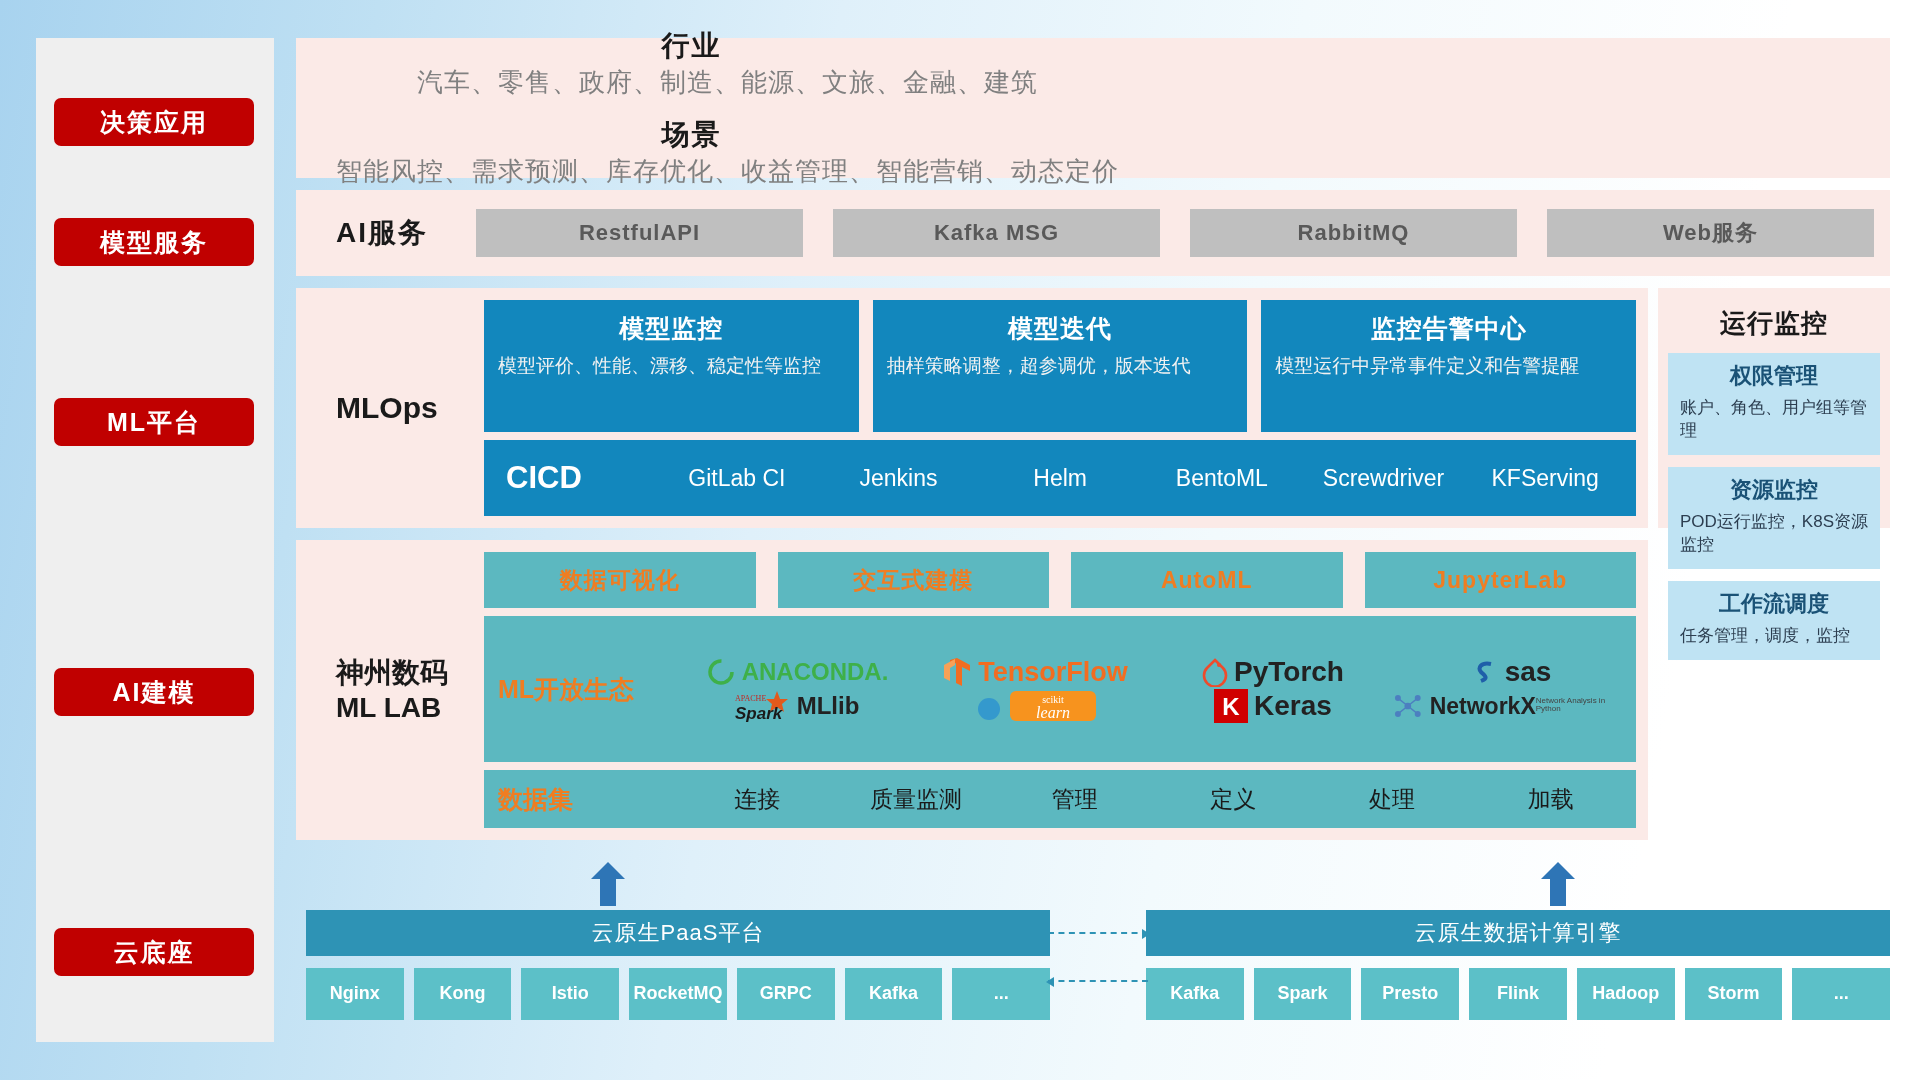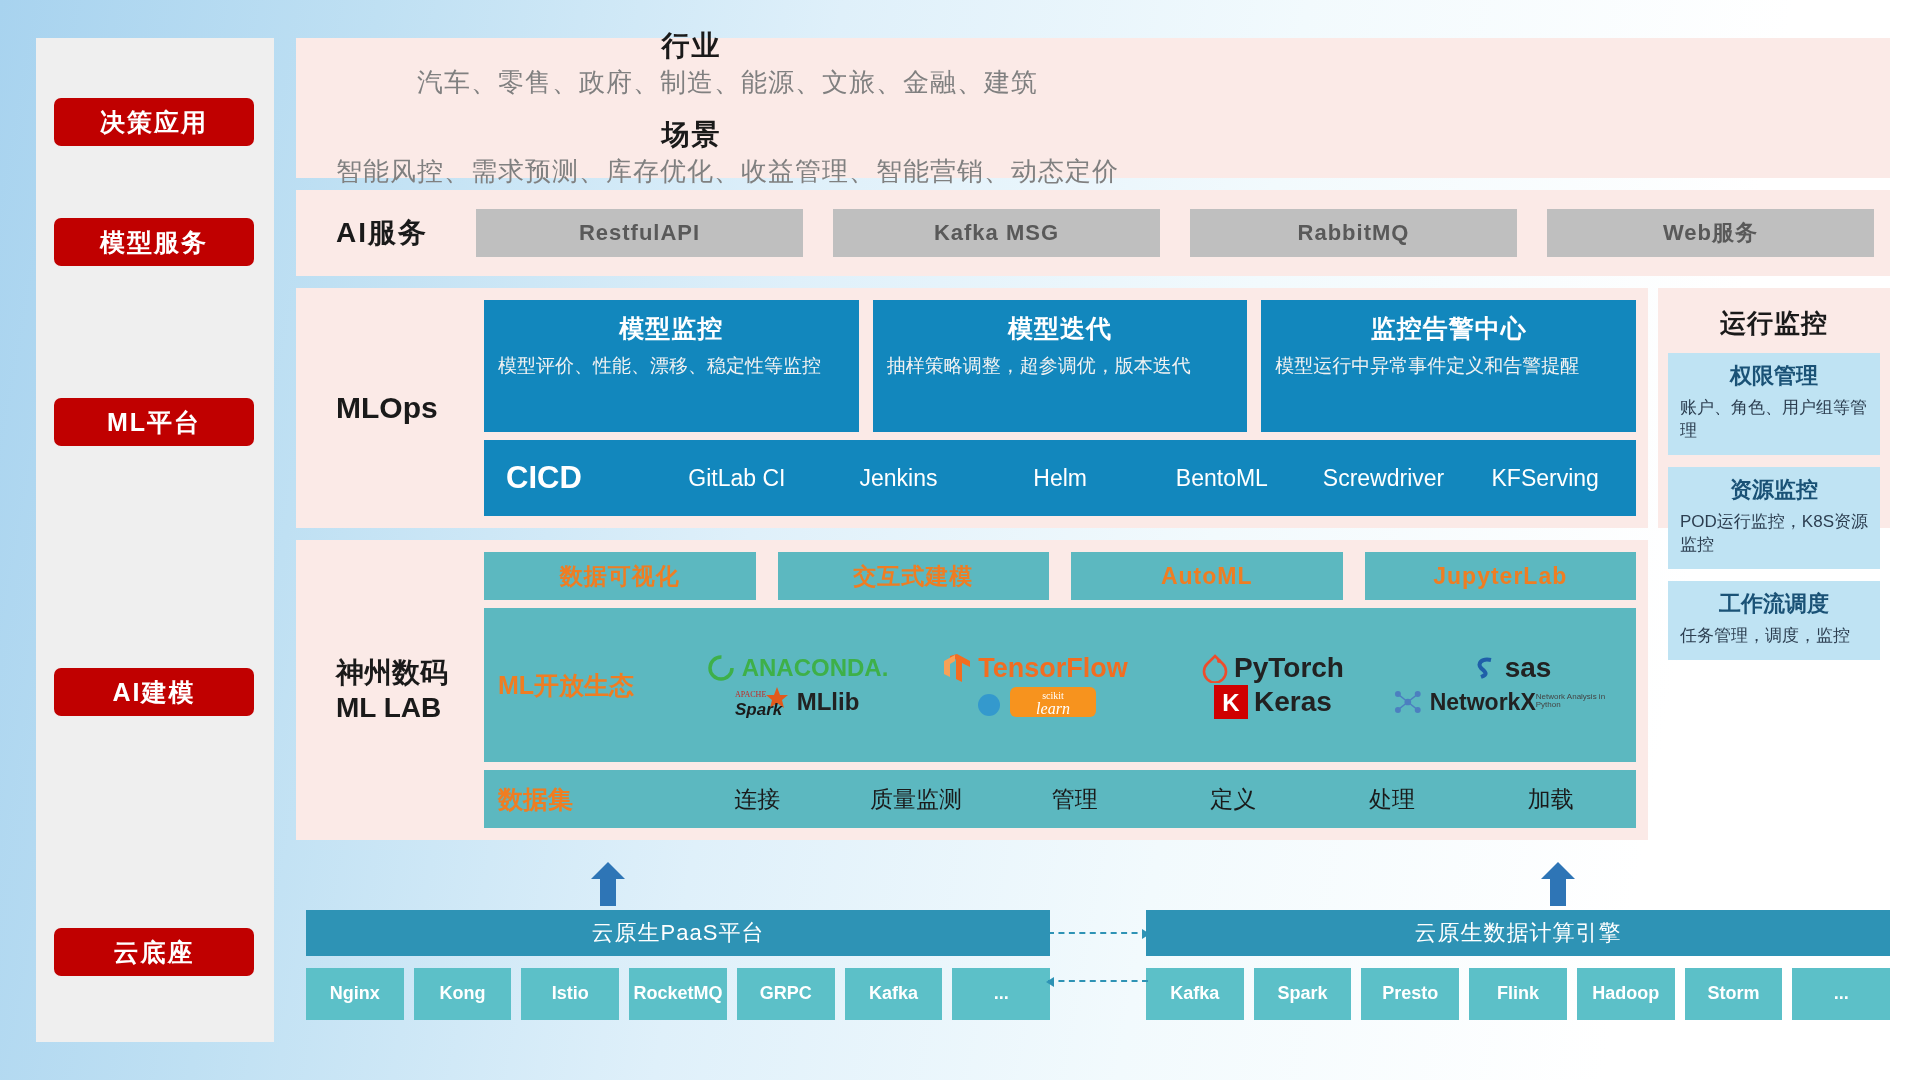--- a/index.html
+++ b/index.html
@@ -134,21 +134,21 @@
 
   
   #band-model-wrap { display: flex; gap: 10px; flex: none; height: 300px; }
   #band-model { flex: 1; display: flex; padding: 12px 12px 12px 40px; }
   .model-label {
     width: 148px; flex: none;
     display: flex; align-items: center;
     font-size: 28px; font-weight: bold; color: #1a1a1a; line-height: 1.25;
   }
   .model-right { flex: 1; display: flex; flex-direction: column; gap: 8px; }
-  .tool-row { display: flex; gap: 22px; height: 48px; flex: none; }
+  .tool-row { display: flex; gap: 22px; height: 56px; flex: none; }
   .tool-chip {
     flex: 1; background: #5cb8c0;
     color: #ef7d22; font-size: 23px; font-weight: bold;
     display: flex; align-items: center; justify-content: center;
     letter-spacing: 1px;
   }
   .eco-row {
     flex: 1; background: #5cb8c0;
     display: flex; align-items: center; padding: 0 6px 0 14px;
   }

